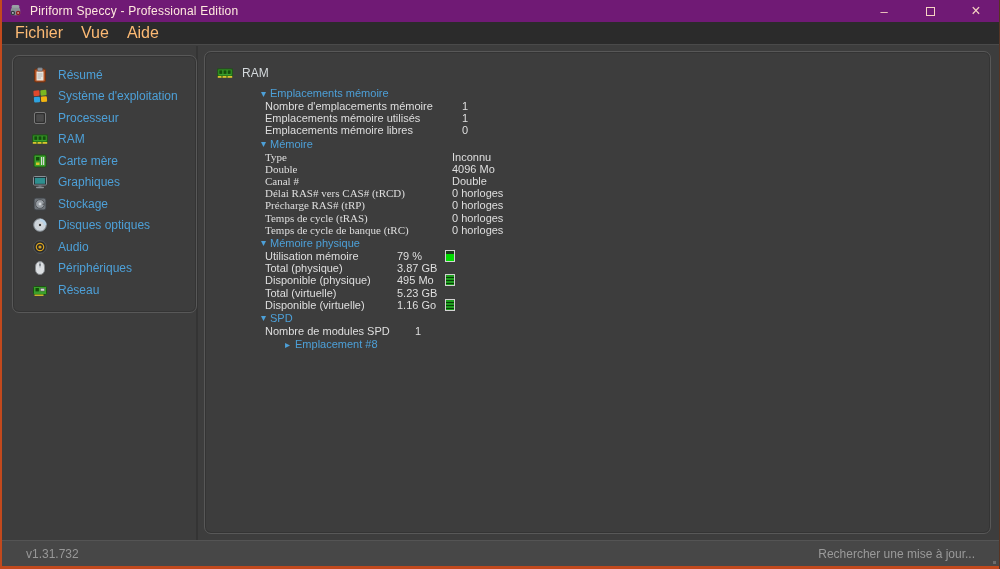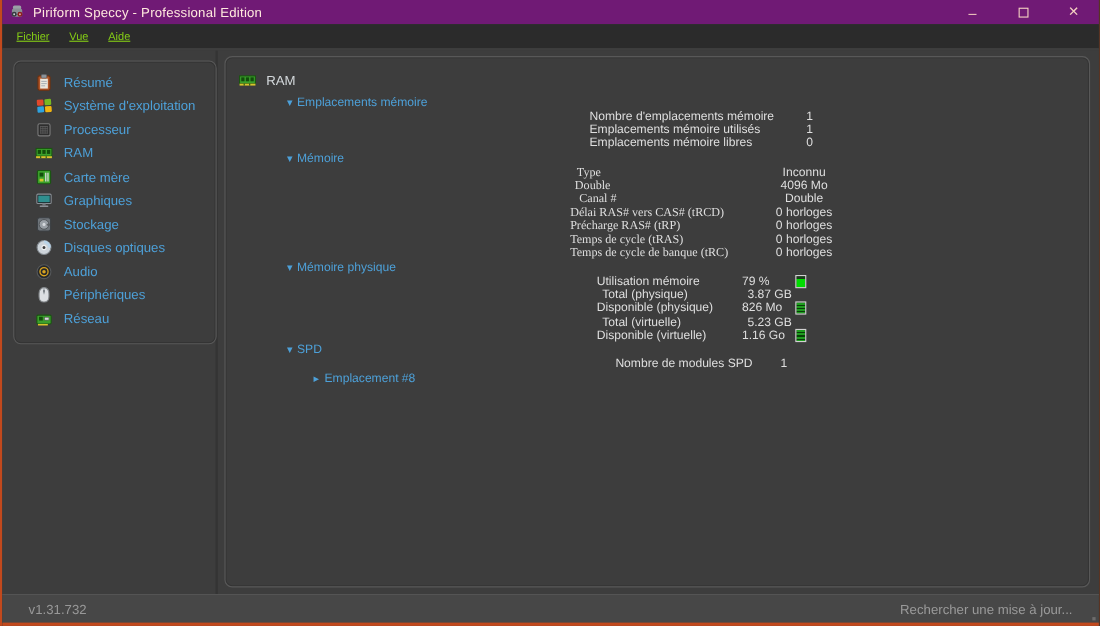--- a/index.html
+++ b/index.html
@@ -15,21 +15,21 @@
   .app-icon { width:15px; height:15px; margin:0 7px 0 6px; flex:0 0 auto; }
   .title-text { color:#ffe9de; font-size:12px; letter-spacing:.2px; }
   .win-controls { margin-left:auto; display:flex; height:100%; }
   .win-btn { width:46px; height:100%; display:flex; align-items:center; justify-content:center;
              color:#f6d3c2; font-size:13px; cursor:default; }
   .win-btn.max span { display:block; width:9px; height:9px; border:1px solid #f6d3c2; }
 
   
   .menubar { position:absolute; top:22px; left:0; right:0; height:23px; background:#2b2b2b;
              border-bottom:1px solid #4a4a4a; display:flex; align-items:center; padding-left:4px; }
-  .menu-item { color:#84cc16; font-size:10px; padding:3px 9px;text-decoration:underline; }
+  .menu-item { color:#fdba74; font-size:16px; padding:3px 9px; }
 
   
   .body { position:absolute; top:46px; left:0; right:0; bottom:29px; background:#3d3d3d; }
   .splitter { position:absolute; left:194px; top:0; bottom:0; width:2px; background:#343434; }
 
   .panel { border:1px solid #585858; border-radius:7px; background:#3d3d3d;
            box-shadow: inset 0 0 0 1px #343434; }
   .sidebar { position:absolute; left:10px; top:9px; width:185px; height:258px; padding-top:8px; }
   .side-item { height:21.5px; display:flex; align-items:center; padding-left:19px; cursor:pointer; }
   .side-item .icon { width:16px; height:16px; margin-right:10px; flex:0 0 auto; }
@@ -37,22 +37,22 @@
 
   .main { position:absolute; left:202px; top:5px; right:8px; bottom:6px;
           padding:13px 0 0 12px; overflow:hidden; }
   .main-header { display:flex; align-items:center; height:16px; margin-bottom:5px; }
   .main-header .icon { width:16px; height:16px; margin-right:9px; }
   .main-header .lbl { color:#d4d9dc; font-size:12px; }
 
   .sections { margin-left:44px; }
   .sec-header { height:14px; display:flex; align-items:center; color:#4da0d8; font-size:11px; cursor:pointer; }
   .sec-header .arr { font-size:10px; margin-right:4px; color:#4da0d8; }
-  .row { height:12.2px; display:flex; align-items:center; margin-left:24px;
-         color:#dfdfdf; font-size:11px; white-space:nowrap;justify-content:center; }
+  .row { height:12.2px; display:flex; align-items:center; margin-left:4px;
+         color:#dfdfdf; font-size:11px; white-space:nowrap; }
   .row .label { flex:0 0 auto; }
   .sec0 .label { width:197px; }
   .sec1 .label { width:187px;font-family:Liberation Serif, serif; }
   .sec2 .label { width:132px; }
   .sec3 .label { width:150px; }
   .sec2 .value { width:48px; }
   .gauge { width:10px; height:12px; border:1px solid #d2d2d2; display:inline-block; }
   .gauge.solid   { background:linear-gradient(to bottom,#1c3a1c 0 3px,#00dc00 3px); }
   .gauge.striped { background:repeating-linear-gradient(to bottom,#1f9c1f 0 2px,#073f07 2px 3px); }
   .sub-row { height:14px; display:flex; align-items:center; margin-left:24px;
@@ -297,21 +297,21 @@
             <span class="label">Utilisation mémoire</span>
             <span class="value">79 %</span>
             <span class="gauge solid"></span>
           </div>
           <div class="row">
             <span class="label">Total (physique)</span>
             <span class="value">3.87 GB</span>
           </div>
           <div class="row">
             <span class="label">Disponible (physique)</span>
-            <span class="value">826 Mo</span>
+            <span class="value">495 Mo</span>
             <span class="gauge striped"></span>
           </div>
           <div class="row">
             <span class="label">Total (virtuelle)</span>
             <span class="value">5.23 GB</span>
           </div>
           <div class="row">
             <span class="label">Disponible (virtuelle)</span>
             <span class="value">1.16 Go</span>
             <span class="gauge striped"></span>

